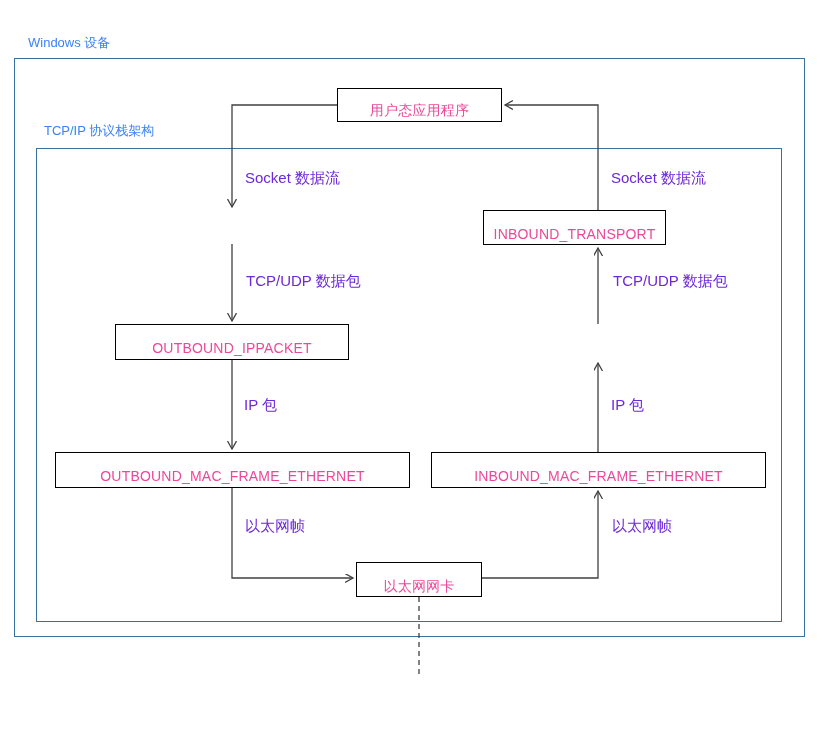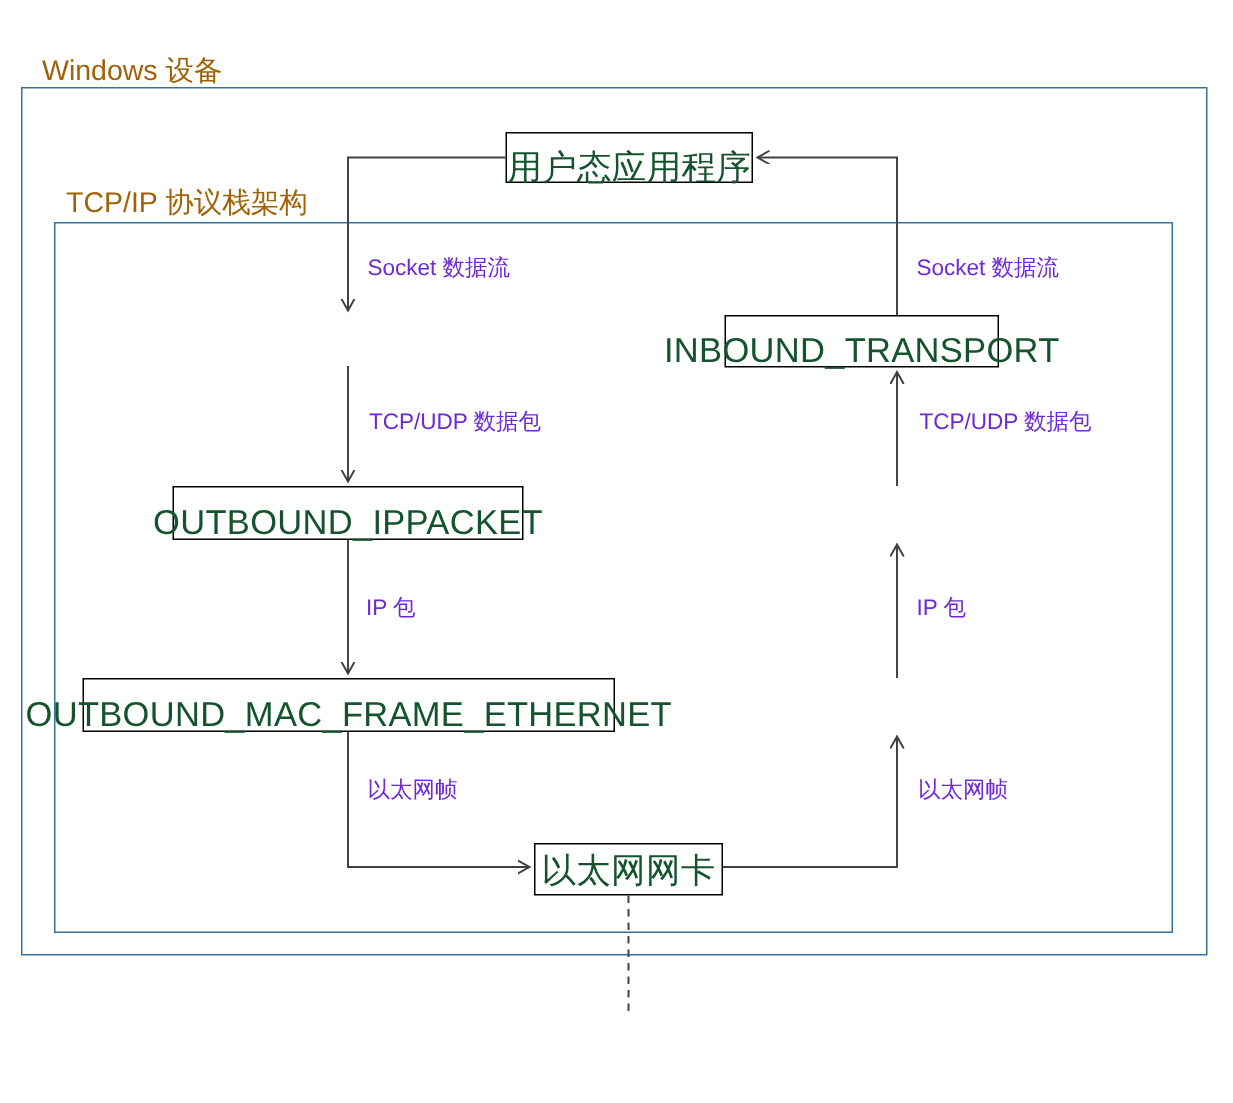--- a/index.html
+++ b/index.html
@@ -16,37 +16,37 @@
     overflow: hidden;
   }
   .container-box {
     position: absolute;
     border: 1.5px solid #36719f;
     background: transparent;
     box-sizing: border-box;
   }
   .container-label {
     position: absolute;
-    font-size: 19px;
-    color: #a16207;
+    font-size: 13px;
+    color: #3b82f6;
     white-space: nowrap;
   }
   .node {
     position: absolute;
     border: 1.5px solid #000000;
     background: #ffffff;
     box-sizing: border-box;
     display: flex;
     align-items: center;
     justify-content: center;
     z-index: 3;
   }
   .node span {
-    font-size: 23px;
-    color: #14532d;
+    font-size: 14px;
+    color: #ec4899;
     white-space: nowrap;
     letter-spacing: 0.2px;
     margin-top: 12px;
   }
   .edge-label {
     position: absolute;
     font-size: 15px;
     color: #6d28d9;
     white-space: nowrap;
     z-index: 4;
@@ -105,20 +105,23 @@
 
   <div class="node" style="left:115px; top:324px; width:234px; height:36px;">
     <span>OUTBOUND_IPPACKET</span>
   </div>
 
 
   <div class="node" style="left:55px; top:452px; width:355px; height:36px;">
     <span>OUTBOUND_MAC_FRAME_ETHERNET</span>
   </div>
 
+  <div class="node" style="left:431px; top:452px; width:335px; height:36px;">
+    <span>INBOUND_MAC_FRAME_ETHERNET</span>
+  </div>
 
   <div class="node" style="left:356px; top:562px; width:126px; height:35px;align-items:flex-end;">
     <span>以太网网卡</span>
   </div>
 
 
   <div class="edge-label" style="left:245px; top:169px;">Socket 数据流</div>
   <div class="edge-label" style="left:611px; top:169px;">Socket 数据流</div>
   <div class="edge-label" style="left:246px; top:272px;">TCP/UDP 数据包</div>
   <div class="edge-label" style="left:613px; top:272px;">TCP/UDP 数据包</div>

